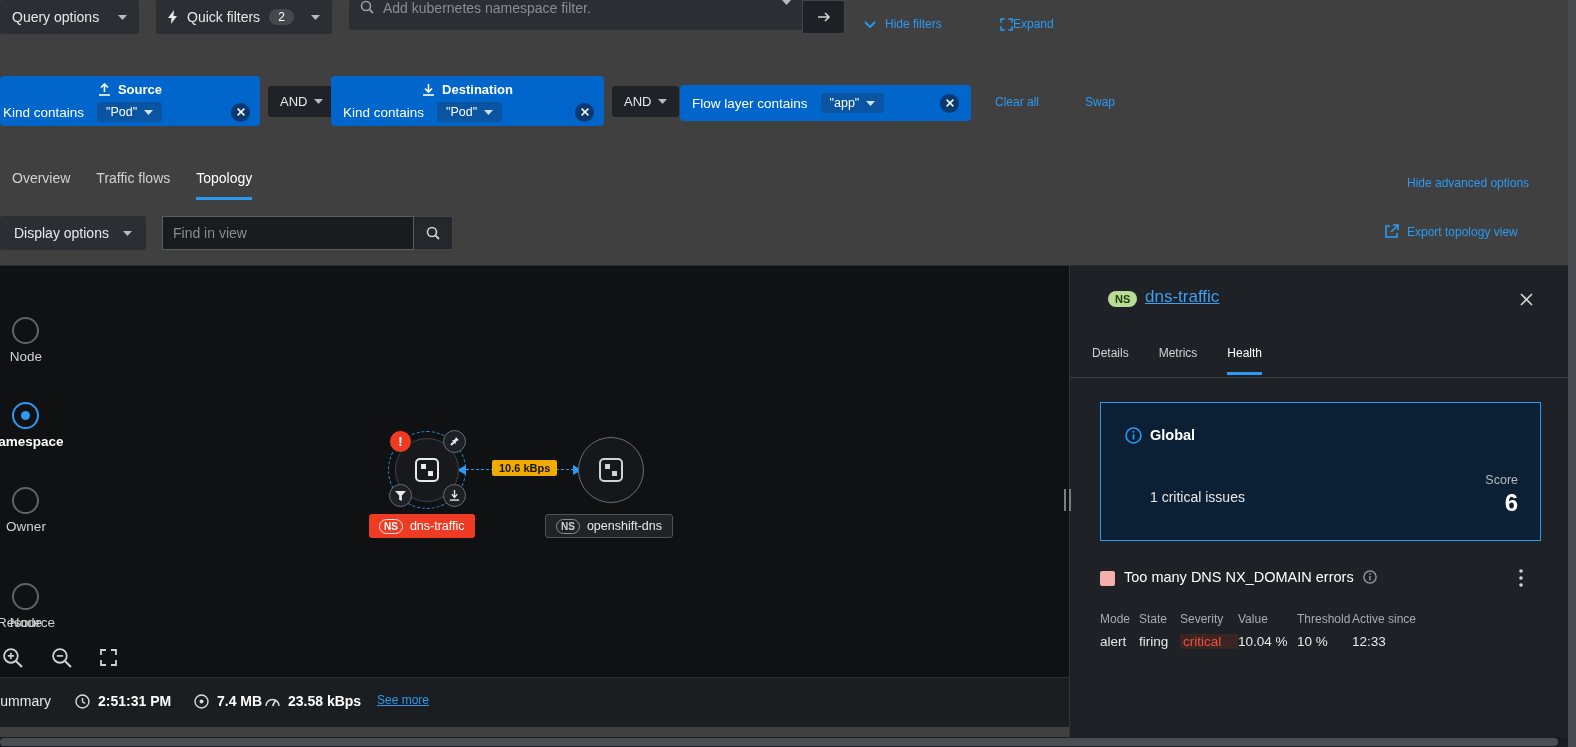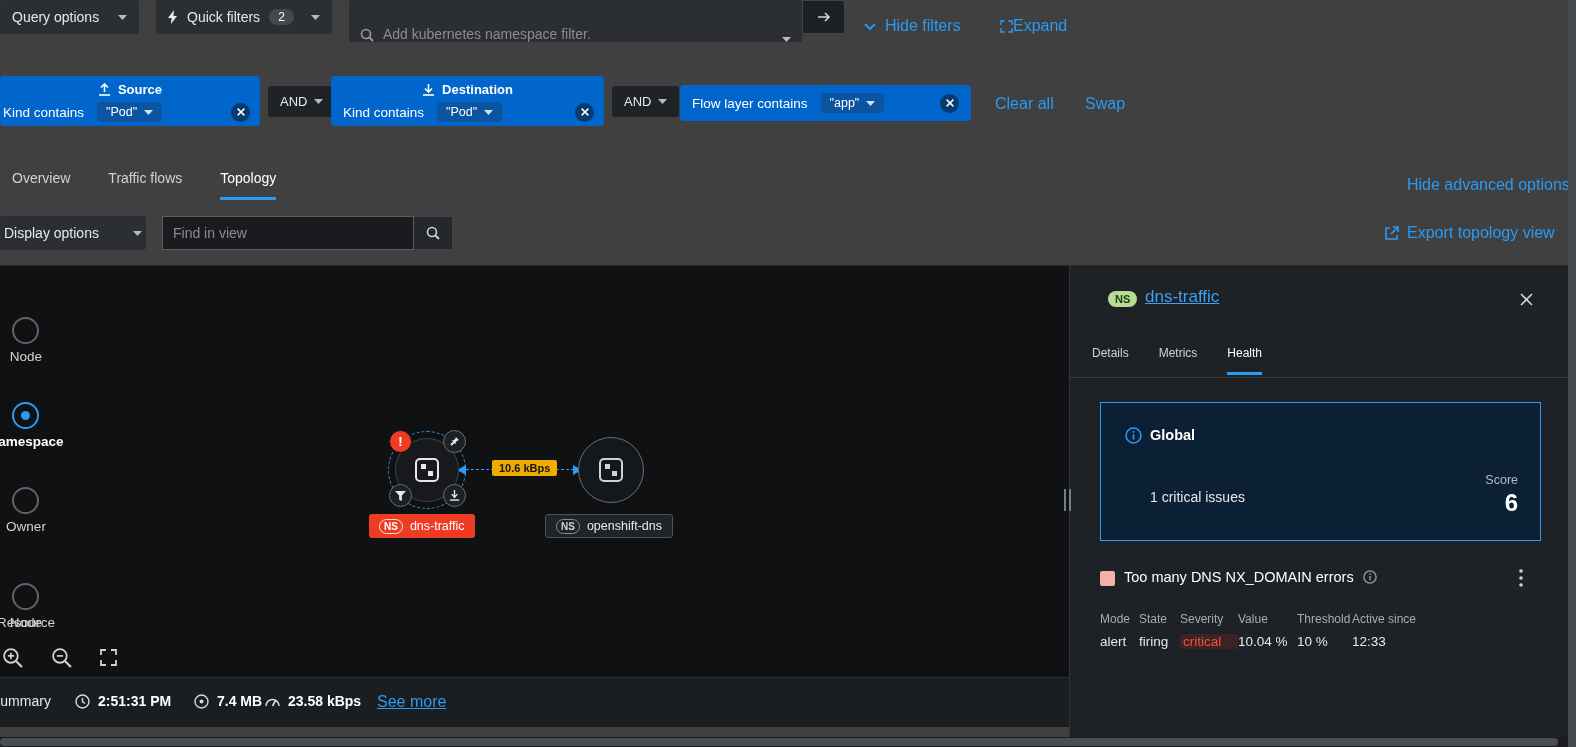--- a/index.html
+++ b/index.html
@@ -2,30 +2,30 @@
 <html><head>
 <meta charset="utf-8">
 <style>
   *{margin:0;padding:0;box-sizing:border-box}
   html,body{background:#000}
   .page{position:relative;width:1576px;height:747px;overflow:hidden;background:#404040;
         font-family:"Liberation Sans","DejaVu Sans",sans-serif;color:#e8e8e8;font-size:14px}
   .abs{position:absolute}
   .flex{display:flex;align-items:center}
   svg{display:block}
-  .link{color:#2b9af3;font-size:16px;cursor:pointer;text-decoration:none}
+  .link{color:#2b9af3;font-size:12px;cursor:pointer;text-decoration:none}
   .caret{color:#b8bbbe}
   ::placeholder{color:#8a8d90;opacity:1}
 
   
   .btn{background:#2b2e33;border:none;border-radius:3px;color:#e8e8e8;font-size:14px;cursor:pointer}
   .btn-query{left:0;top:9;width:139px;height:34px;padding:0 12px;display:flex;align-items:center;justify-content:space-between}
   .btn-quick{left:156px;top:9;width:176px;height:34px;padding:0 12px;display:flex;align-items:center;gap:9px}
   .qf-badge{background:#45494e;border-radius:9px;padding:1px 9px;font-size:12px;color:#fff}
-  .search-box{left:349px;top:9;width:453px;height:42px;background:#2b2e33;border-radius:3px 0 0 3px;display:flex;align-items:flex-end;padding:0 11px;gap:9px}
+  .search-box{left:349px;top:9;width:453px;height:30px;background:#2b2e33;border-radius:3px 0 0 3px;display:flex;align-items:flex-start;padding:0 11px;gap:9px}
   .search-box input{flex:1;background:transparent;border:none;outline:none;color:#e8e8e8;font-size:14px;font-family:inherit}
   .go-btn{left:802px;top:9;width:43px;height:34px;background:#1d2024;border:1px solid #41454a;border-radius:0 3px 3px 0;display:flex;align-items:center;justify-content:center;color:#d2d2d2;cursor:pointer}
   .hide-filters{left:864px;top:17px;gap:9px;cursor:pointer}
   .expand-btn{left:1000px;top:17px;gap:0;cursor:pointer}
 
   
   .fgroup{background:#0066cc;border-radius:4px}
   .g-src{left:0;top:76px;width:260px;height:50px}
   .g-dst{left:331px;top:76px;width:273px;height:50px}
   .g-head{height:23px;display:flex;align-items:center;justify-content:center;gap:7px;padding-top:4px;font-size:13px;font-weight:600;color:#fff}
@@ -33,27 +33,27 @@
   .g-dst .g-row{padding-left:12px}
   .f-chip{display:inline-flex;align-items:center;gap:7px;background:#0a54a2;border-radius:3px;padding:3px 9px;font-size:12.5px;color:#fff;cursor:pointer}
   .f-chip .caret{color:#cfe3f7}
   .f-close{width:19px;height:19px;border-radius:50%;background:#083a70;display:flex;align-items:center;justify-content:center;color:#fff;cursor:pointer;margin-left:auto}
   .and-btn{background:#1f2226;border-radius:3px;height:31px;padding:0 12px;display:flex;align-items:center;gap:7px;font-size:13px;color:#e8e8e8;cursor:pointer}
   .and1{left:268px;top:86px}.and2{left:612px;top:86px}
   .g-flow{left:680px;top:85px;width:291px;height:36px;display:flex;align-items:center;padding:0 12px;gap:13px;color:#fff;font-size:13.5px}
   .clear-all{left:995px;top:95px}.swap{left:1085px;top:95px}
 
   
-  .vtabs{left:12px;top:170px;display:flex;gap:38px}
+  .vtabs{left:12px;top:170px;display:flex;gap:26px}
   .vtab{color:#d2d2d2;font-size:14px;padding-bottom:11px;border-bottom:3px solid transparent;cursor:pointer}
   .vtab.active{color:#fff;border-bottom-color:#2b9af3}
   .hide-adv{left:1407px;top:176px}
 
   
-  .btn-display{left:0;top:216px;width:146px;height:34px;padding:0 4px;display:flex;align-items:center;justify-content:space-between}
+  .btn-display{left:0;top:216px;width:146px;height:34px;padding:0 14px;display:flex;align-items:center;justify-content:space-between}
   .find-input{left:162px;top:216px;width:252px;height:34px;background:#191b1e;border:1px solid #5a5e63;color:#e8e8e8;padding:0 10px;font-size:14px;font-family:inherit;outline:none}
   .find-btn{left:414px;top:216px;width:39px;height:34px;background:#24272b;border:1px solid #41454a;border-left:none;display:flex;align-items:center;justify-content:center;color:#d2d2d2;cursor:pointer}
   .export-link{left:1384px;top:224px;gap:8px;cursor:pointer}
 
   .main-divider{left:0;top:265px;width:1576px;height:1px;background:#27292d}
 
   
   .canvas{left:0;top:266px;width:1069px;height:411px;background:#0f1113}
 
   

